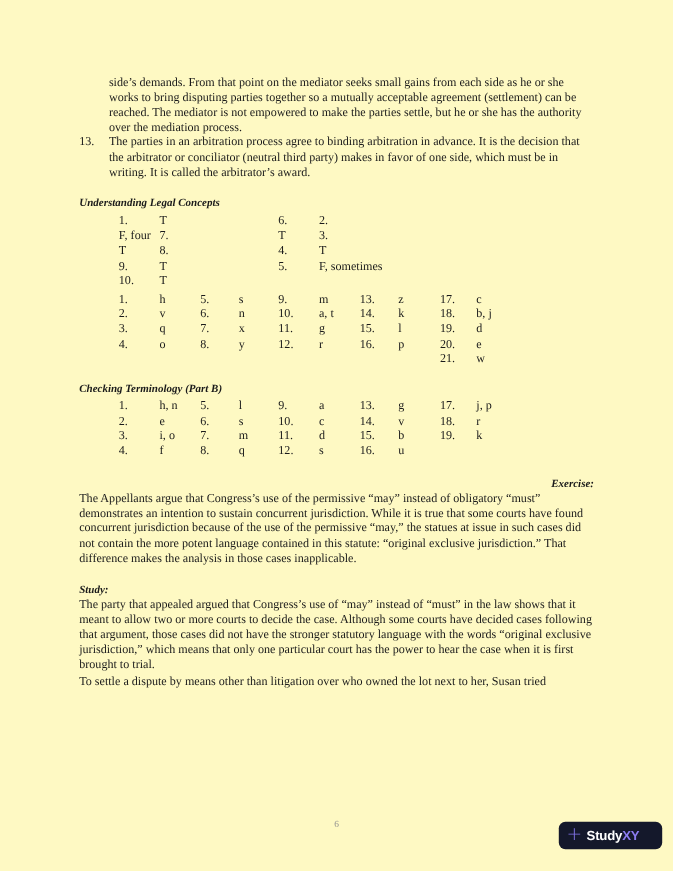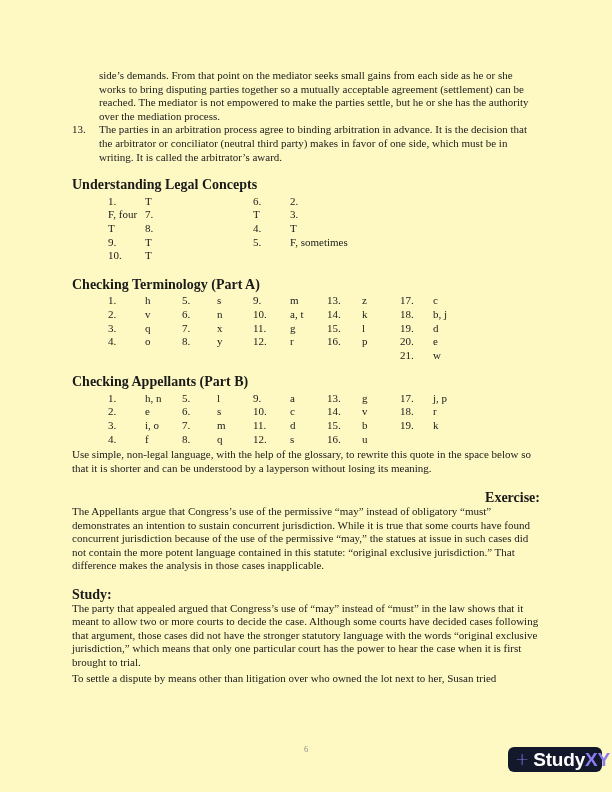--- a/index.html
+++ b/index.html
@@ -8,21 +8,21 @@
     font-family:"Liberation Serif", serif;
   }
   .page{
     position:relative;width:612px;height:792px;background:#fef9c3;
     overflow:hidden;color:#1a1a1a;font-size:11px;line-height:13.6px;
   }
   .content{position:absolute;left:72px;top:69px;width:468px;}
   .hang{display:grid;grid-template-columns:27px 1fr;margin:0;}
   .hang .num{text-align:left;}
   p{margin:0;}
-  h3{font-size:14px;line-height:13.6px;font-weight:bold;margin:0;}
+  h3{font-size:10px;line-height:13.6px;font-weight:bold;margin:0;font-style:italic;}
   .mt14{margin-top:14px;}
   .mt15{margin-top:15px;}
   .mt16{margin-top:16px;text-align:right;}
   .mt13{margin-top:13px;}
   .mt3{margin-top:3px;}
   .mt2{margin-top:2px;}
   .agrid{display:grid;margin-left:36px;line-height:13.6px;}
   .concepts{grid-template-columns:37px 108px 37px 1fr;}
   .terms{grid-template-columns:37px 37px 35px 36px 37px 37px 35px 38px 33px 1fr;}
   .footer-num{
@@ -33,21 +33,21 @@
     position:absolute;left:508px;top:747px;width:94px;height:25px;
     border-radius:6px;display:flex;align-items:center;
     padding:0 8px 0 7px;box-sizing:border-box;gap:4px;cursor:pointer;
   }
   .brand-badge .plus{
     font-family:"DejaVu Sans", sans-serif;font-weight:300;font-size:17px;
     line-height:1;margin-top:-1px;
   }
   .brand-badge .brand{
     font-family:"Liberation Sans", sans-serif;font-weight:700;
-    font-size:19px;letter-spacing:-0.2px;line-height:1;
+    font-size:12px;letter-spacing:-0.2px;line-height:1;
   }
 </style>
 </head>
 <body>
 
 <div class="page">
   <div class="content">
 
     <div class="hang">
       <div class="num"></div>
@@ -73,21 +73,20 @@
         <div>4.</div>
         <div>T</div>
         <div>9.</div>
         <div>T</div>
         <div>5.</div>
         <div>F, sometimes</div>
         <div>10.</div>
         <div>T</div>
       </div>
 
-    <h3 class="mt15">Checking Terminology (Part A)</h3>
     <div class="agrid terms mt3">
         <div>1.</div>
         <div>h</div>
         <div>5.</div>
         <div>s</div>
         <div>9.</div>
         <div>m</div>
         <div>13.</div>
         <div>z</div>
         <div>17.</div>
@@ -127,21 +126,21 @@
         <div></div>
         <div></div>
         <div></div>
         <div></div>
         <div></div>
         <div></div>
         <div>21.</div>
         <div>w</div>
       </div>
 
-    <h3 class="mt13">Checking Appellants (Part B)</h3>
+    <h3 class="mt13">Checking Terminology (Part B)</h3>
     <div class="agrid terms mt3">
         <div>1.</div>
         <div>h, n</div>
         <div>5.</div>
         <div>l</div>
         <div>9.</div>
         <div>a</div>
         <div>13.</div>
         <div>g</div>
         <div>17.</div>
@@ -171,21 +170,20 @@
         <div>8.</div>
         <div>q</div>
         <div>12.</div>
         <div>s</div>
         <div>16.</div>
         <div>u</div>
         <div></div>
         <div></div>
       </div>
 
-    <p class="mt2">Use simple, non-legal language, with the help of the glossary, to rewrite this quote in the space below so that it is shorter and can be understood by a layperson without losing its meaning.</p>
 
     <h3 class="mt16">Exercise:</h3>
     <p>The Appellants argue that Congress’s use of the permissive “may” instead of obligatory “must” demonstrates an intention to sustain concurrent jurisdiction.  While it is true that some courts have found concurrent jurisdiction because of the use of the permissive “may,” the statues at issue in such cases did not contain the more potent language contained in this statute: “original exclusive jurisdiction.” That difference makes the analysis in those cases inapplicable.</p>
 
     <h3 class="mt15">Study:</h3>
     <p>The party that appealed argued that Congress’s use of “may” instead of “must” in the law shows that it meant to allow two or more courts to decide the case. Although some courts have decided cases following that argument, those cases did not have the stronger statutory language with the words “original exclusive jurisdiction,” which means that only one particular court has the power to hear the case when it is first brought to trial.</p>
 
     <p class="mt2">To settle a dispute by means other than litigation over who owned the lot next to her, Susan tried</p>
 
   </div>

